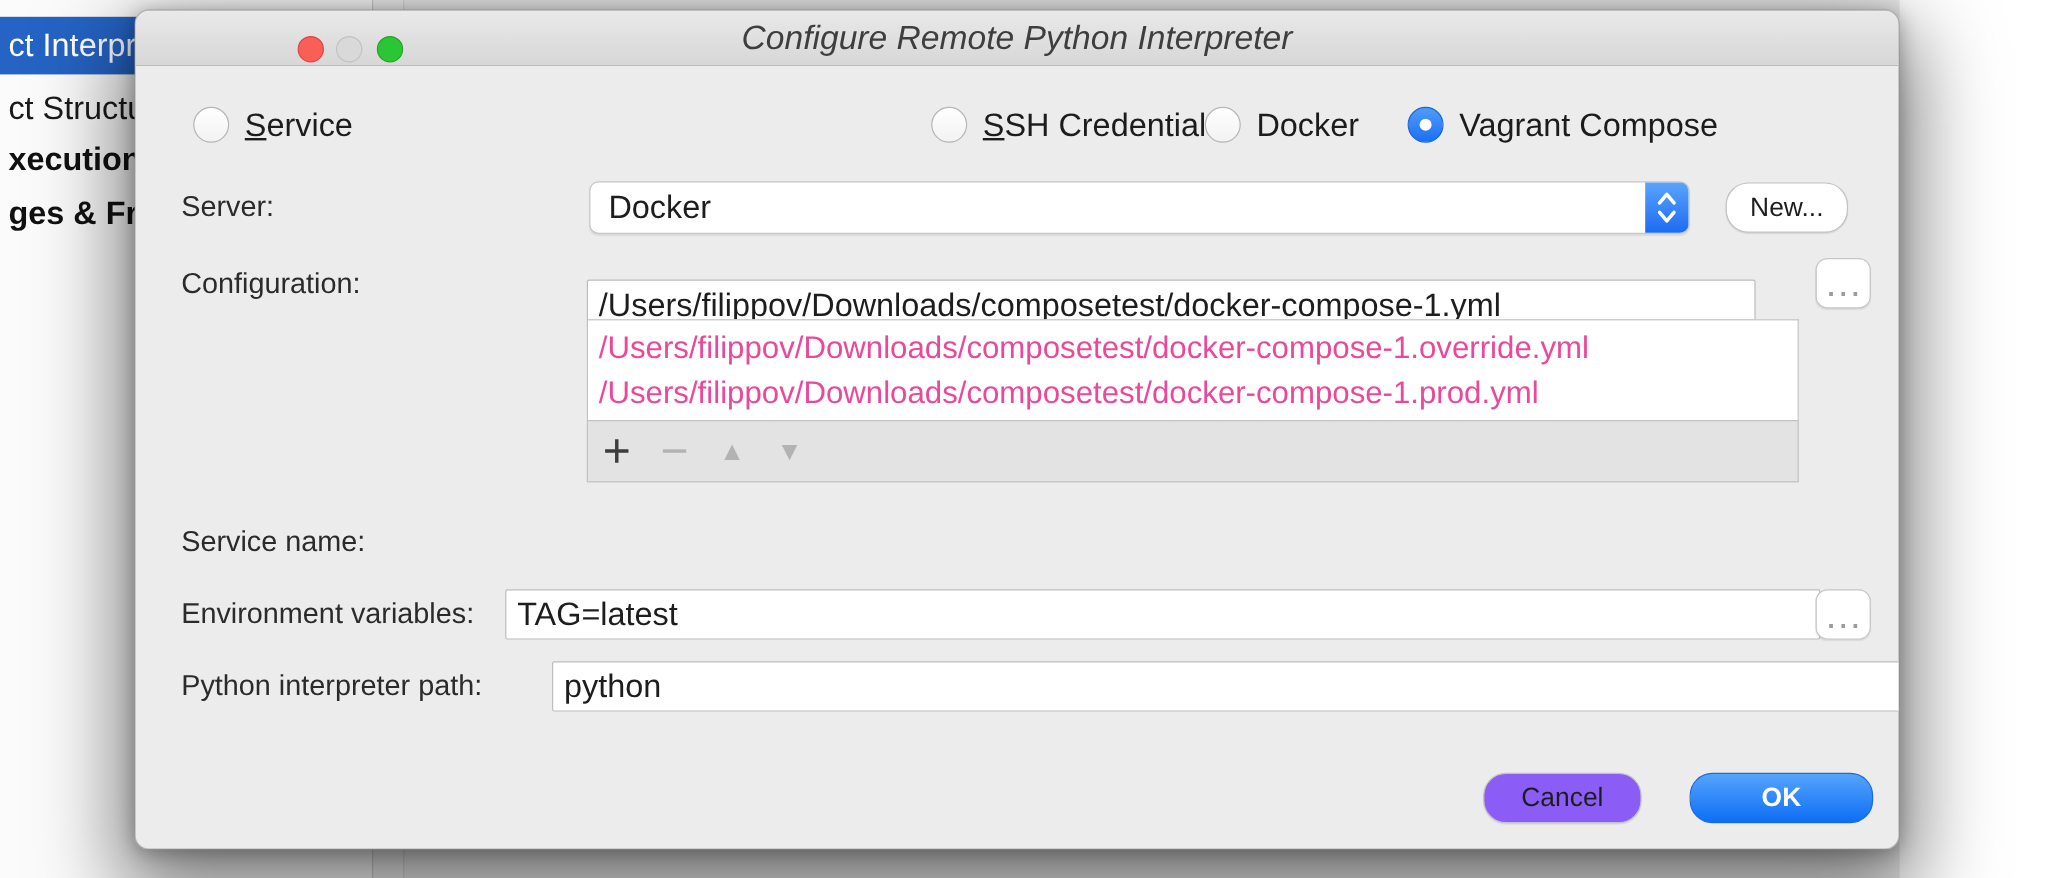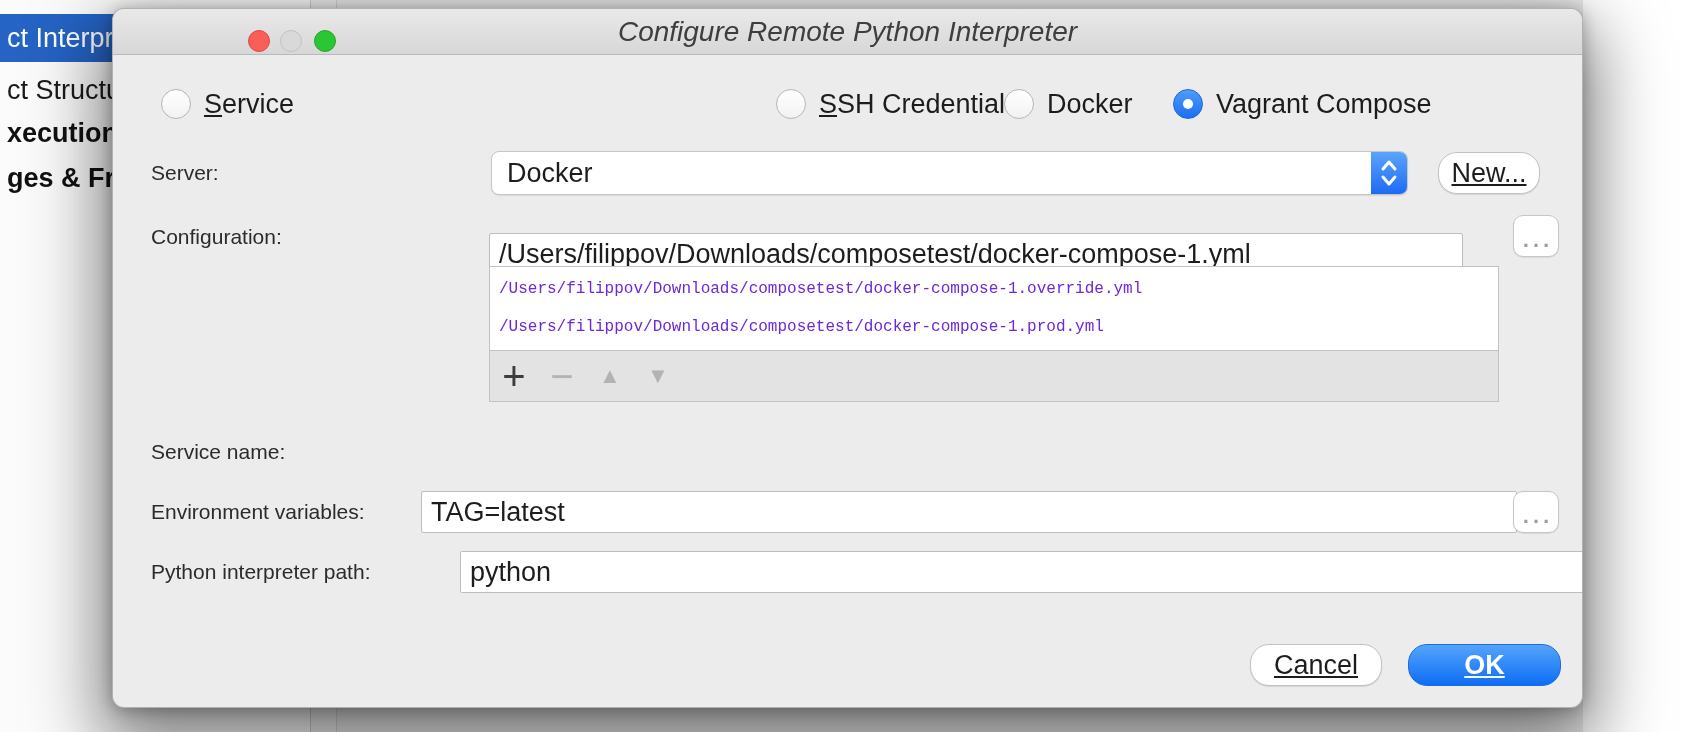--- a/index.html
+++ b/index.html
@@ -42,21 +42,21 @@
     margin-right:13px; flex:none; position:relative; }
   .radio-item.selected .radio-circle { background:linear-gradient(#4f9cfa,#1d6ff2);
     border:1px solid #1a66dd; }
   .radio-dot { position:absolute; left:50%; top:50%; width:10px; height:10px;
     margin:-5px 0 0 -5px; border-radius:50%; background:#ffffff; }
   .rlabel { display:inline-block; font-size:27px; color:#1c1c1c; white-space:nowrap; }
   .mnemonic::first-letter { text-decoration:underline; }
 
   
   .flabel { position:absolute; left:38px; height:30px; line-height:30px;
-    font-size:21px; color:#2b2b2b; white-space:nowrap; }
+    font-size:24px; color:#2b2b2b; white-space:nowrap; }
 
   
   .combo { position:absolute; height:44px; background:#ffffff; border:1px solid #c6c6c6;
     border-radius:8px; box-shadow:0 1px 1px rgba(0,0,0,0.08); }
   .combo-value { position:absolute; left:15px; top:0; height:42px; line-height:42px;
     font-size:27px; color:#1d1d1d; white-space:nowrap; }
   .stepper { position:absolute; right:0; top:0; width:36px; height:42px;
     background:linear-gradient(#5aa4fc,#1d6bf3); border-radius:0 7px 7px 0;
     display:flex; align-items:center; justify-content:center; }
 
@@ -66,33 +66,33 @@
     font-family:"Liberation Sans", sans-serif; outline:none; }
 
   
   .browse-btn { position:absolute; width:46px; height:42px; background:#ffffff;
     border:1px solid #c6c6c6; border-radius:10px; color:#9c9c9c; font-size:32px;
     line-height:30px; text-align:center; box-shadow:0 1px 1px rgba(0,0,0,0.08); }
 
   
   .ext-list { position:absolute; left:376px; top:257px; width:1010px; height:84px;
     background:#ffffff; border:1px solid #c2c2c2; border-bottom:none; padding:3px 0 0 9px; }
-  .ext-row { font-size:16px; color:#6d28d9; line-height:38px; white-space:nowrap;font-family:Liberation Mono, monospace; }
+  .ext-row { font-size:26px; color:#ec4899; line-height:38px; white-space:nowrap; }
   .ext-toolbar { position:absolute; left:376px; top:341px; width:1010px; height:52px;
     background:#e3e3e3; border:1px solid #c2c2c2; display:flex; align-items:center; }
   .tb-btn { width:48px; height:48px; background:none; border:none; text-align:center; }
   .tb-add  { font-size:40px; color:#3d3d3d; line-height:44px; }
   .tb-dim  { font-size:40px; color:#b3b3b3; line-height:44px; }
   .tb-tri  { font-size:22px; color:#b3b3b3; line-height:48px; }
 
   
-  .btn { position:absolute; top:635px; height:42px; border-radius:19px; font-size:27px;
-    text-align:center; line-height:40px;text-decoration:underline; }
-  .btn-cancel { left:1123px; width:132px; background:#ffffff; border:1px solid #c2c2c2;
-    color:#1d1d1d; box-shadow:0 1px 1px rgba(0,0,0,0.10);margin-left:14px; }
+  .btn { position:absolute; top:635px; height:42px; border-radius:19px; font-size:22px;
+    text-align:center; line-height:40px; }
+  .btn-cancel { left:1123px; width:132px; background:#8b5cf6; border:1px solid #c2c2c2;
+    color:#1d1d1d; box-shadow:0 1px 1px rgba(0,0,0,0.10); }
   .btn-ok { left:1295px; width:153px; background:linear-gradient(#55a3fc,#0d6ef5);
     border:1px solid #1c6ae0; color:#ffffff; font-weight:700; }
 </style>
 </head>
 <body>
 
 <div class="prefs-window">
   <div class="prefs-sidebar">
     <div class="sb-item sb-sel">ct Interpre</div>
     <div class="sb-item sb-2">ct Structur</div>

